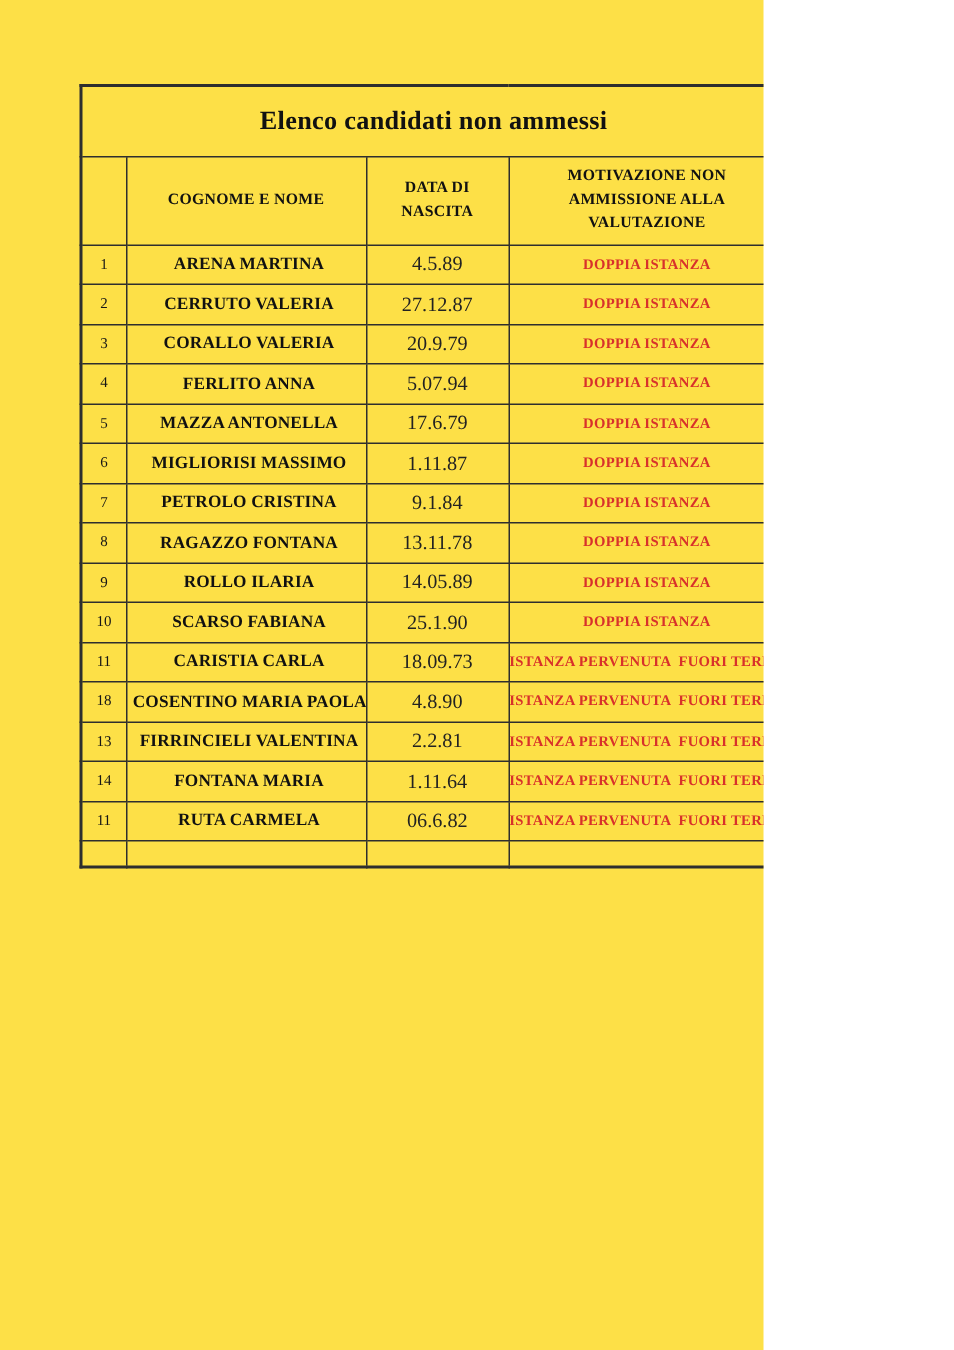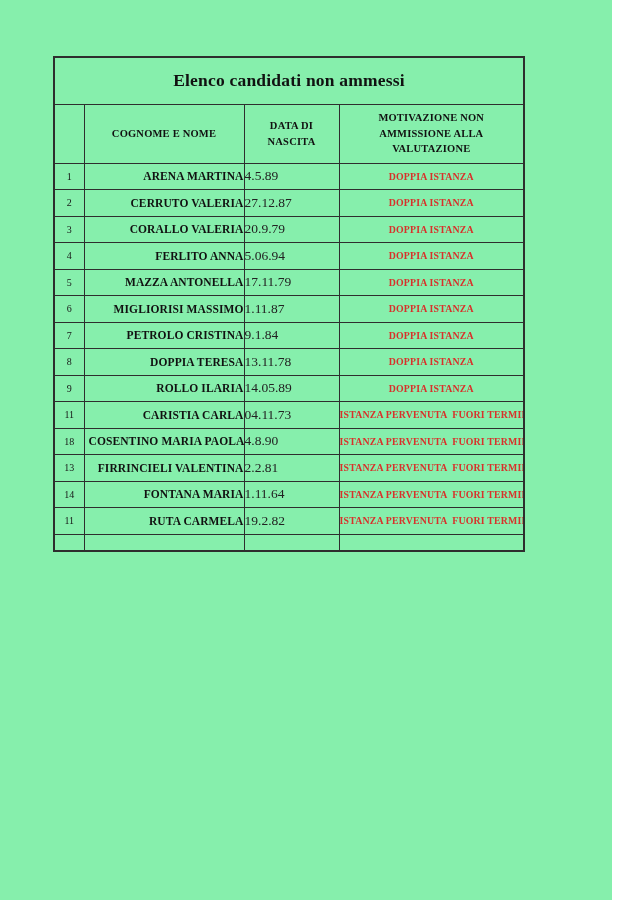--- a/index.html
+++ b/index.html
@@ -4,22 +4,22 @@
 <style>
   * { box-sizing: border-box; margin: 0; padding: 0; }
   html, body {
     width: 636px; height: 900px;
     background: #ffffff;
     font-family: "Liberation Serif", "DejaVu Serif", serif;
     color: #161616;
   }
   .page {
     position: relative;
-    width: 612px; height: 900px;
-    background: #86efac;
+    width: 509px; height: 900px;
+    background: #fde047;
     overflow: hidden;
   }
   table.candidates {
     position: absolute;
     left: 53px; top: 56px;
     width: 470px;
     border-collapse: collapse;
     table-layout: fixed;
     border: 2px solid #2e2e2e;
   }
@@ -49,29 +49,29 @@
   tbody tr.data-row { height: 26.5px; }
   td.cell-num {
     font-size: 10px;
     text-align: center;
     font-weight: normal;
     color: #161616;
   }
   td.cell-name {
     font-size: 11.5px;
     font-weight: bold;
-    text-align: right;
+    text-align: center;
     padding-left: 4px;
     letter-spacing: 0.1px;
     color: #111111;
     white-space: nowrap;
   }
   td.cell-birth {
     font-size: 13.5px;
-    text-align: left;
+    text-align: center;
     color: #222222;
   }
   td.cell-reason {
     font-size: 9.8px;
     font-weight: bold;
     text-align: center;
     letter-spacing: 0.2px;
     white-space: pre;
     margin-left: 32px;
   }
@@ -117,64 +117,70 @@
   <tr class="data-row">
     <td class="cell-num">3</td>
     <td class="cell-name">CORALLO VALERIA</td>
     <td class="cell-birth">20.9.79</td>
     <td class="cell-reason" style="color: rgb(216, 49, 43);">DOPPIA ISTANZA</td>
   </tr>
 
   <tr class="data-row">
     <td class="cell-num">4</td>
     <td class="cell-name">FERLITO ANNA</td>
-    <td class="cell-birth">5.06.94</td>
+    <td class="cell-birth">5.07.94</td>
     <td class="cell-reason" style="color: rgb(216, 49, 43);">DOPPIA ISTANZA</td>
   </tr>
 
   <tr class="data-row">
     <td class="cell-num">5</td>
     <td class="cell-name">MAZZA ANTONELLA</td>
-    <td class="cell-birth">17.11.79</td>
+    <td class="cell-birth">17.6.79</td>
     <td class="cell-reason" style="color: rgb(216, 49, 43);">DOPPIA ISTANZA</td>
   </tr>
 
   <tr class="data-row">
     <td class="cell-num">6</td>
     <td class="cell-name">MIGLIORISI MASSIMO</td>
     <td class="cell-birth">1.11.87</td>
     <td class="cell-reason" style="color: rgb(216, 49, 43);">DOPPIA ISTANZA</td>
   </tr>
 
   <tr class="data-row">
     <td class="cell-num">7</td>
     <td class="cell-name">PETROLO CRISTINA</td>
     <td class="cell-birth">9.1.84</td>
     <td class="cell-reason" style="color: rgb(216, 49, 43);">DOPPIA ISTANZA</td>
   </tr>
 
   <tr class="data-row">
     <td class="cell-num">8</td>
-    <td class="cell-name">DOPPIA TERESA</td>
+    <td class="cell-name">RAGAZZO FONTANA</td>
     <td class="cell-birth">13.11.78</td>
     <td class="cell-reason" style="color: rgb(216, 49, 43);">DOPPIA ISTANZA</td>
   </tr>
 
   <tr class="data-row">
     <td class="cell-num">9</td>
     <td class="cell-name">ROLLO ILARIA</td>
     <td class="cell-birth">14.05.89</td>
     <td class="cell-reason" style="color: rgb(216, 49, 43);">DOPPIA ISTANZA</td>
   </tr>
 
+  <tr class="data-row">
+    <td class="cell-num">10</td>
+    <td class="cell-name">SCARSO FABIANA</td>
+    <td class="cell-birth">25.1.90</td>
+    <td class="cell-reason" style="color: rgb(216, 49, 43);">DOPPIA ISTANZA</td>
+  </tr>
 
   <tr class="data-row">
     <td class="cell-num">11</td>
     <td class="cell-name">CARISTIA CARLA</td>
-    <td class="cell-birth">04.11.73</td>
+    <td class="cell-birth">18.09.73</td>
     <td class="cell-reason" style="color: rgb(216, 49, 43);">ISTANZA PERVENUTA  FUORI TERMINE</td>
   </tr>
 
   <tr class="data-row">
     <td class="cell-num">18</td>
     <td class="cell-name">COSENTINO MARIA PAOLA</td>
     <td class="cell-birth">4.8.90</td>
     <td class="cell-reason" style="color: rgb(216, 49, 43);">ISTANZA PERVENUTA  FUORI TERMINE</td>
   </tr>
 
@@ -188,21 +194,21 @@
   <tr class="data-row">
     <td class="cell-num">14</td>
     <td class="cell-name">FONTANA MARIA</td>
     <td class="cell-birth">1.11.64</td>
     <td class="cell-reason" style="color: rgb(216, 49, 43);">ISTANZA PERVENUTA  FUORI TERMINE</td>
   </tr>
 
   <tr class="data-row">
     <td class="cell-num">11</td>
     <td class="cell-name">RUTA CARMELA</td>
-    <td class="cell-birth">19.2.82</td>
+    <td class="cell-birth">06.6.82</td>
     <td class="cell-reason" style="color: rgb(216, 49, 43);">ISTANZA PERVENUTA  FUORI TERMINE</td>
   </tr>
 </tbody>
     <tfoot>
       <tr class="empty-row">
         <td class="cell-num"></td>
         <td class="cell-name"></td>
         <td class="cell-birth"></td>
         <td class="cell-reason"></td>
       </tr>

